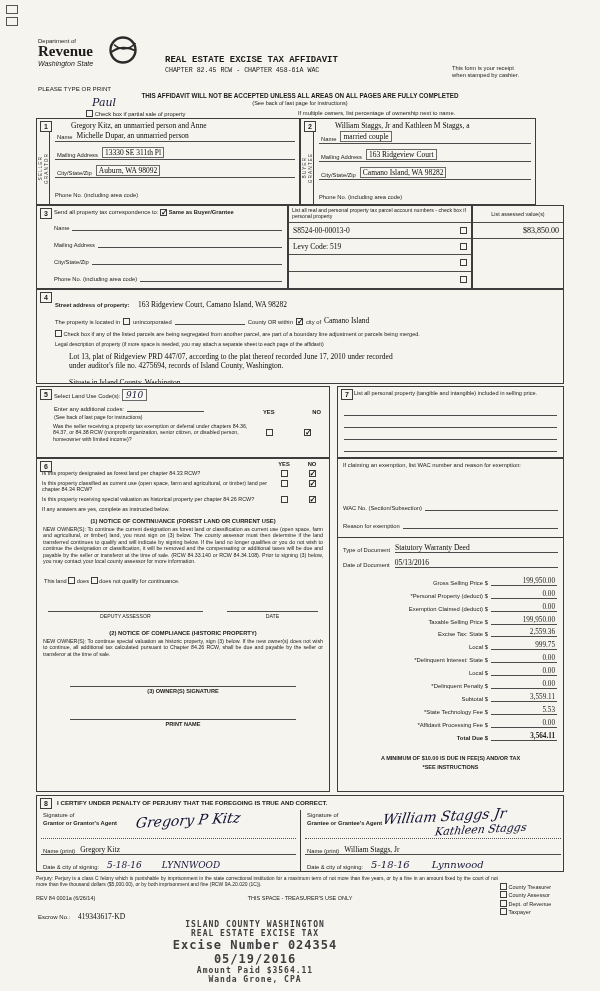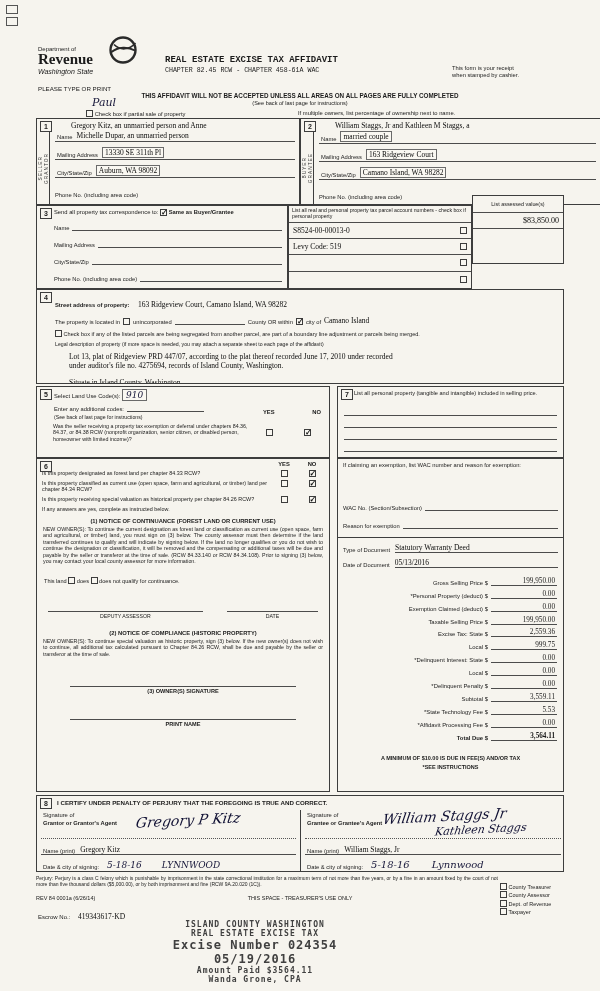--- a/index.html
+++ b/index.html
@@ -42,21 +42,21 @@
            text-align:center; letter-spacing:1px; }
 </style>
 </head>
 <body>
 
 <div class="page">
 
   <div class="abs" style="left:6px;top:5px;width:12px;height:9px;border:1px solid #555;"></div>
   <div class="abs" style="left:6px;top:17px;width:12px;height:9px;border:1px solid #555;"></div>
 
-  <div class="abs" style="left:38px;top:46px;">
+  <div class="abs" style="left:38px;top:38px;">
     <div style="font-size:6px;">Department of</div>
     <div style="font-family:'Liberation Serif',serif;font-size:15px;font-weight:bold;line-height:1;">Revenue</div>
     <div style="font-size:7px;font-style:italic;margin-top:1px;">Washington State</div>
   </div>
   <svg class="abs" style="left:108px;top:35px;" width="30" height="30" viewBox="0 0 30 30">
     <circle cx="15" cy="15" r="12.5" fill="none" stroke="#2a2a2a" stroke-width="2.4"></circle>
     <path d="M3.5 17 C 10 11.5, 20 11.5, 27 15.5" stroke="#2a2a2a" stroke-width="2" fill="none"></path>
     <path d="M6 9.5 C 12 15.5, 21 15.5, 27.5 8" stroke="#2a2a2a" stroke-width="1.6" fill="none"></path>
   </svg>
 
@@ -97,21 +97,21 @@
       <div class="field-row" style="margin-top:4px;">
         <span class="lbl">City/State/Zip</span>
         <span class="typed boxed" style="margin-left:4px;">Auburn, WA 98092</span>
       </div>
       <div style="margin-top:5px;">
         <span class="lbl">Phone No. (including area code)</span>
       </div>
     </div>
   </div>
 
-  <div class="sec" style="left:300px;top:118px;width:301px;height:87px;">
+  <div class="sec" style="left:300px;top:118px;width:236px;height:87px;">
     <div class="num">2</div>
     <div class="vstrip">
       <span class="vtext">BUYER</span>
       <span class="vtext">GRANTEE</span>
     </div>
     <div style="position:absolute;left:14px;top:0;right:0;bottom:0;padding:2px 4px 0 4px;">
       <div class="typed" style="margin-left:16px;">William Staggs, Jr and Kathleen M Staggs, a</div>
       <div class="field-row">
         <span class="lbl">Name</span>
         <span class="typed boxed" style="margin-left:4px;">married couple</span>
@@ -170,21 +170,21 @@
     <div class="parcel-row">
       <span class="typed"></span>
       <span class="cb"></span>
     </div>
     <div class="parcel-row">
       <span class="typed"></span>
       <span class="cb"></span>
     </div>
   </div>
 
-  <div class="sec" style="left:472px;top:195px;width:92px;height:69px;">
+  <div class="sec" style="left:472px;top:205px;width:92px;height:84px;">
     <div style="font-size:5.4px;text-align:center;padding:5px 2px 0 2px;height:17px;border-bottom:1px solid #4c4c4c;">List assessed value(s)</div>
     <div style="height:16px;border-bottom:1px solid #4c4c4c;display:flex;align-items:center;justify-content:flex-end;padding:0 4px;">
       <span class="typed" style="font-size:8px;">$83,850.00</span>
     </div>
   </div>
 
   <div class="sec" style="left:36px;top:289px;width:528px;height:95px;">
     <div class="num">4</div>
     <div style="padding:3px 6px 0 18px;">
       <div>

